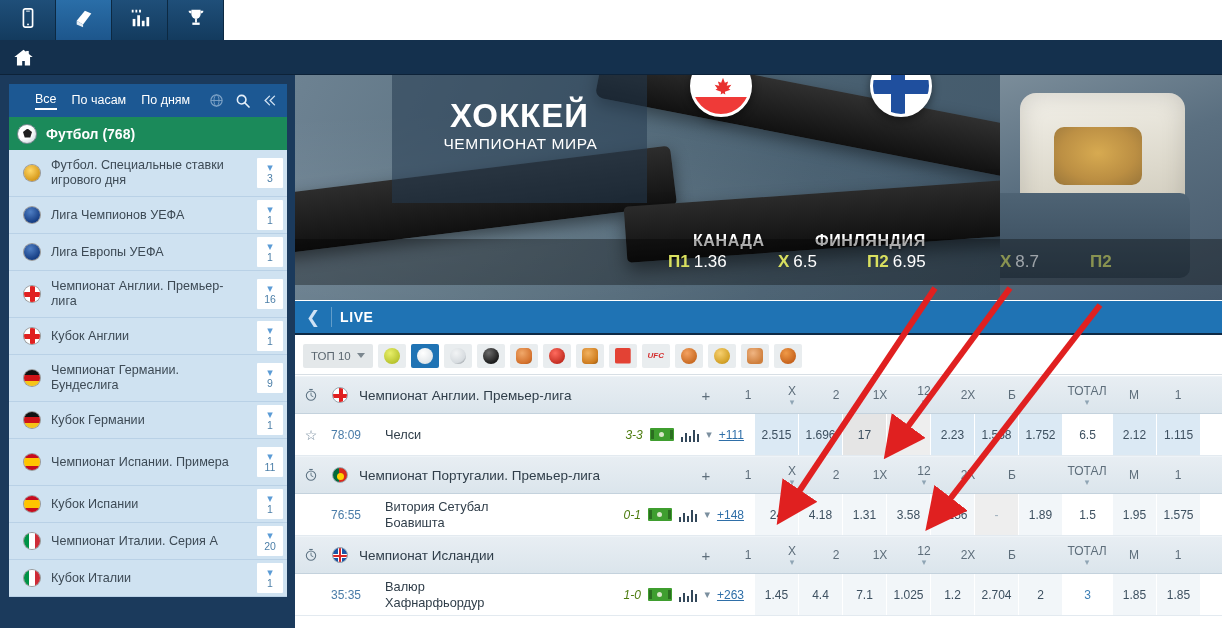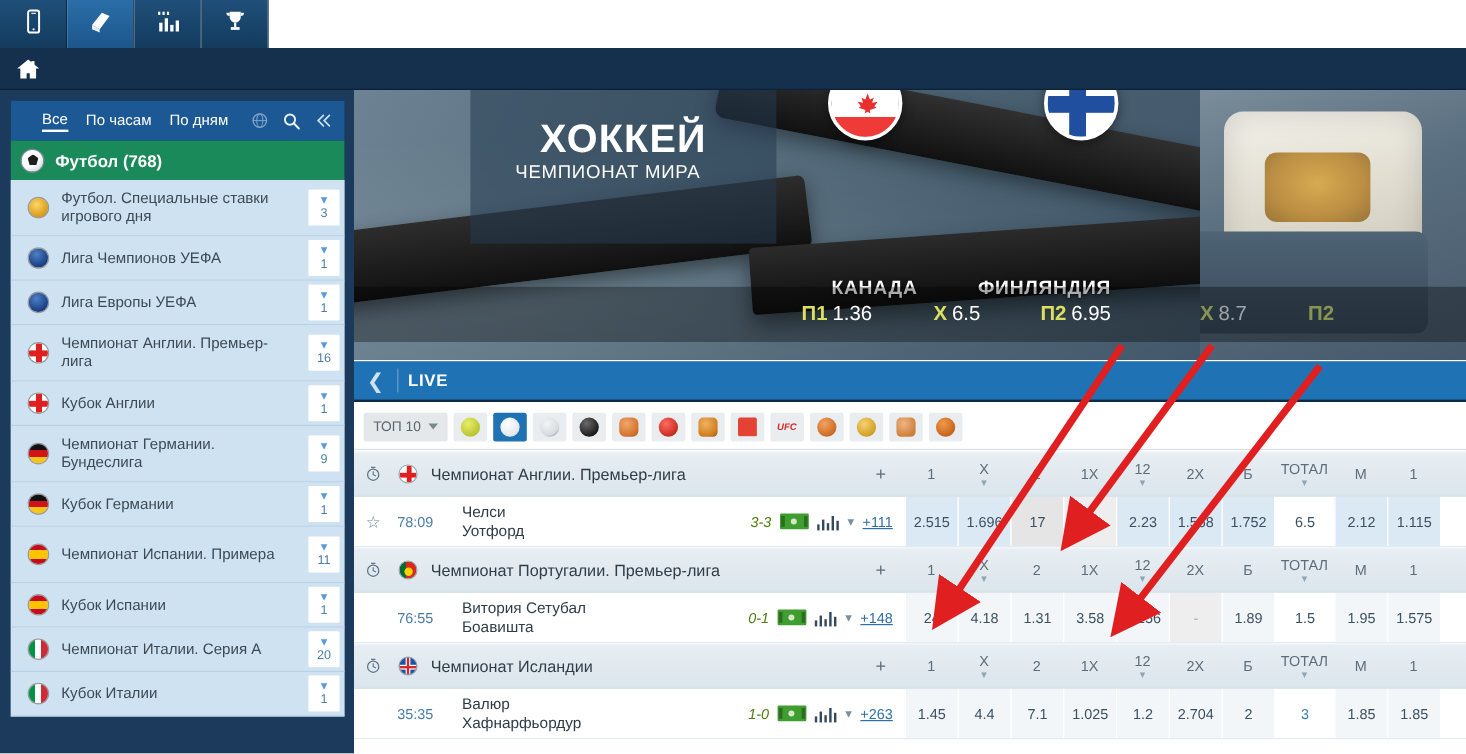--- a/index.html
+++ b/index.html
@@ -142,21 +142,21 @@
   }
   .banner-panel {
     position:absolute; left:97px; top:0; width:255px; height:128px;
     background:rgba(36,58,80,.55);
   }
   .banner-title {
     position:absolute; left:97px; top:22px; width:255px; text-align:center;
     color:#ffffff; font-size:33px; font-weight:bold; letter-spacing:1px;
   }
   .banner-sub {
-    position:absolute; left:84px; top:60px; width:255px; text-align:center;
+    position:absolute; left:98px; top:60px; width:255px; text-align:center;
     color:#ffffff; font-size:15.5px; letter-spacing:.6px;
   }
   .banner-date {
     position:absolute; left:97px; top:95px; width:255px; text-align:center;
     color:#ffffff; font-size:21px; font-weight:bold;
   }
   .team-badge {
     position:absolute; width:62px; height:62px; border-radius:50%;
     border:3px solid #fff; overflow:hidden;
     box-shadow:0 3px 10px rgba(0,0,0,.45);
@@ -240,21 +240,21 @@
   }
   .lg-clock { width:32px; display:flex; justify-content:center; color:#4a5c6b; }
   .lg-flag { width:26px; display:flex; justify-content:center; }
   .lg-name { flex:1; color:#2f3d49; font-size:13.5px; padding-left:6px; }
   .cols { display:flex; align-items:stretch; height:100%; }
   .col {
     width:44px; display:flex; flex-direction:column;
     align-items:center; justify-content:center;
     font-size:12px; color:#5d6d7a;
   }
-  .col.wide { width:50px; }
+  .col.wide { width:50px;margin-left:28px; }
   .col .mini-chev { font-size:9px; line-height:7px; color:#8fa5b5; margin-top:1px; }
   .col.plus { width:40px; font-size:15px; color:#5d6d7a; }
 
   .ev-row {
     display:flex; align-items:center; height:42px;
     background:#ffffff; border-bottom:1px solid #e3eaf0;
   }
   .ev-star { width:32px; text-align:center; color:#6f8599; font-size:14px; cursor:pointer; }
   .ev-time { width:44px; text-align:center; color:#4a7ca8; font-size:12px; padding-right:6px; }
   .ev-teams { flex:1; padding-left:14px; display:flex; flex-direction:column; justify-content:center; }
@@ -638,21 +638,20 @@
         <span class="col">1</span>
         <span class="col" style="width:22px"></span>
       </span>
     </div>
 
     <div class="ev-row">
       <span class="ev-star">☆</span>
       <span class="ev-time">78:09</span>
       <span class="ev-teams">
         <span>Челси</span>
-        <span>Уотфорд</span>
       </span>
       <span class="ev-meta">
         <span class="ev-score">3-3</span>
         <span class="pitch">
             <i></i>
             <b></b>
             <i></i>
           </span>
         <span class="bars">
             <i style="height:5px"></i>

